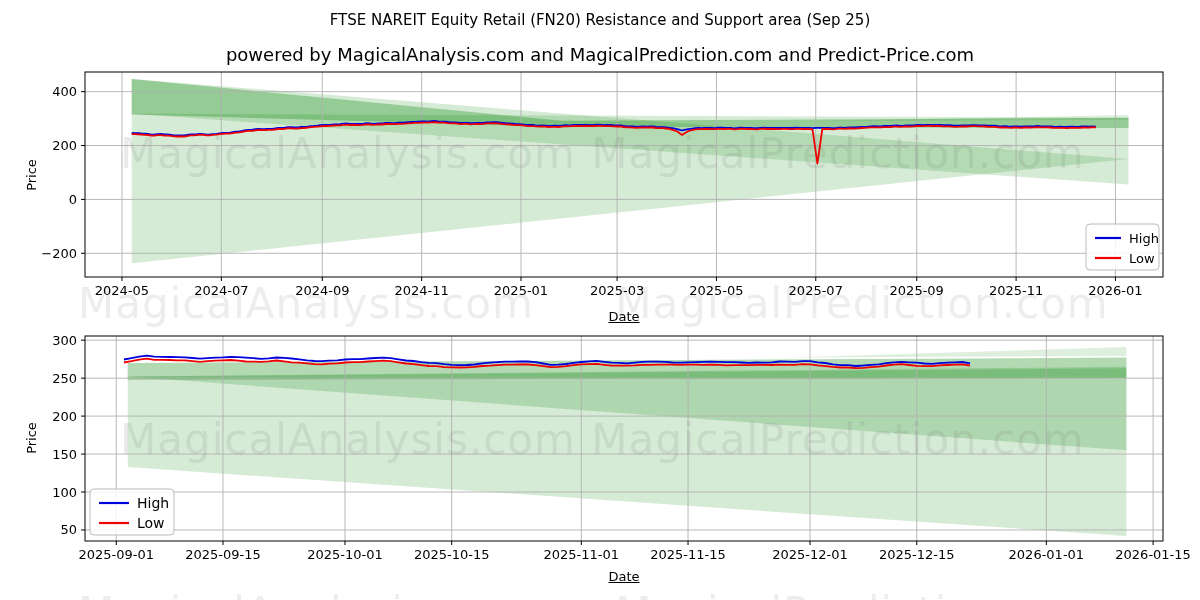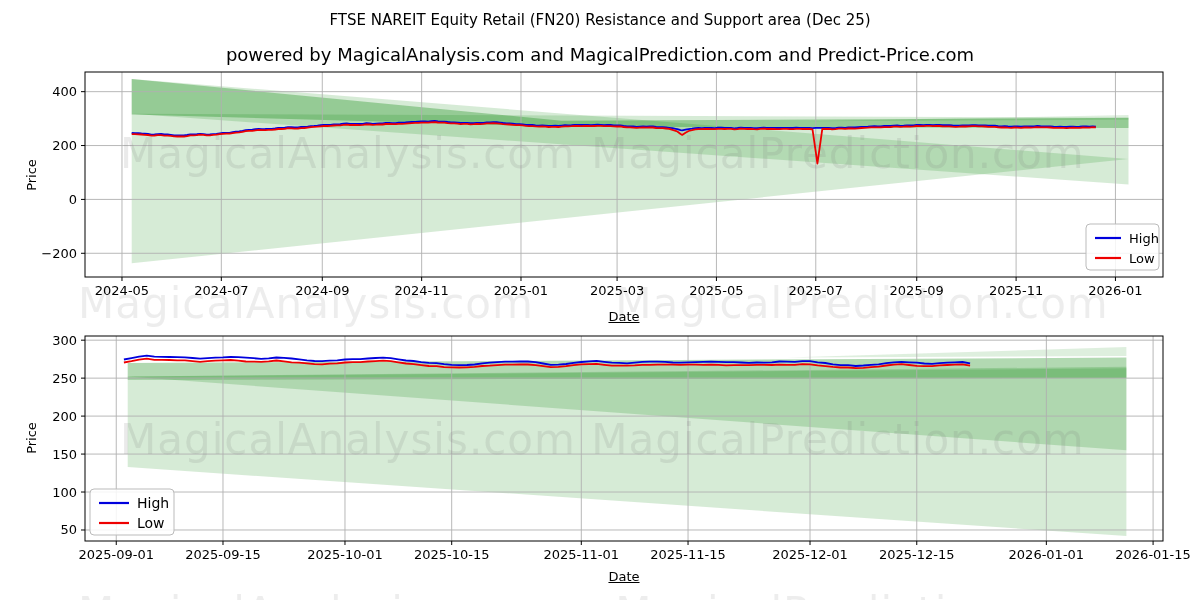--- a/index.html
+++ b/index.html
@@ -174,20 +174,20 @@
         <g>
           <rect x="90" y="489" width="84" height="46" rx="4" fill="#ffffff" fill-opacity="0.85" stroke="#bbbbbb"></rect>
           <line x1="99" x2="129" y1="503" y2="503" stroke="#0000dd" stroke-width="2.2"></line>
           <text x="137" y="507.5" font-size="14" fill="#000">High</text>
           <line x1="99" x2="129" y1="523" y2="523" stroke="#ee0000" stroke-width="2.2"></line>
           <text x="137" y="527.5" font-size="14" fill="#000">Low</text>
         </g>
       </g>
     </svg>
 
-  <div class="suptitle">FTSE NAREIT Equity Retail (FN20) Resistance and Support area (Dec 25)</div>
+  <div class="suptitle">FTSE NAREIT Equity Retail (FN20) Resistance and Support area (Sep 25)</div>
   <div class="axtitle">powered by MagicalAnalysis.com and MagicalPrediction.com and Predict-Price.com</div>
 
   <div class="xlab top">Date</div>
   <div class="xlab bot">Date</div>
   <div class="ylab top">Price</div>
   <div class="ylab bot">Price</div>
 </div>
 
 </body></html>

